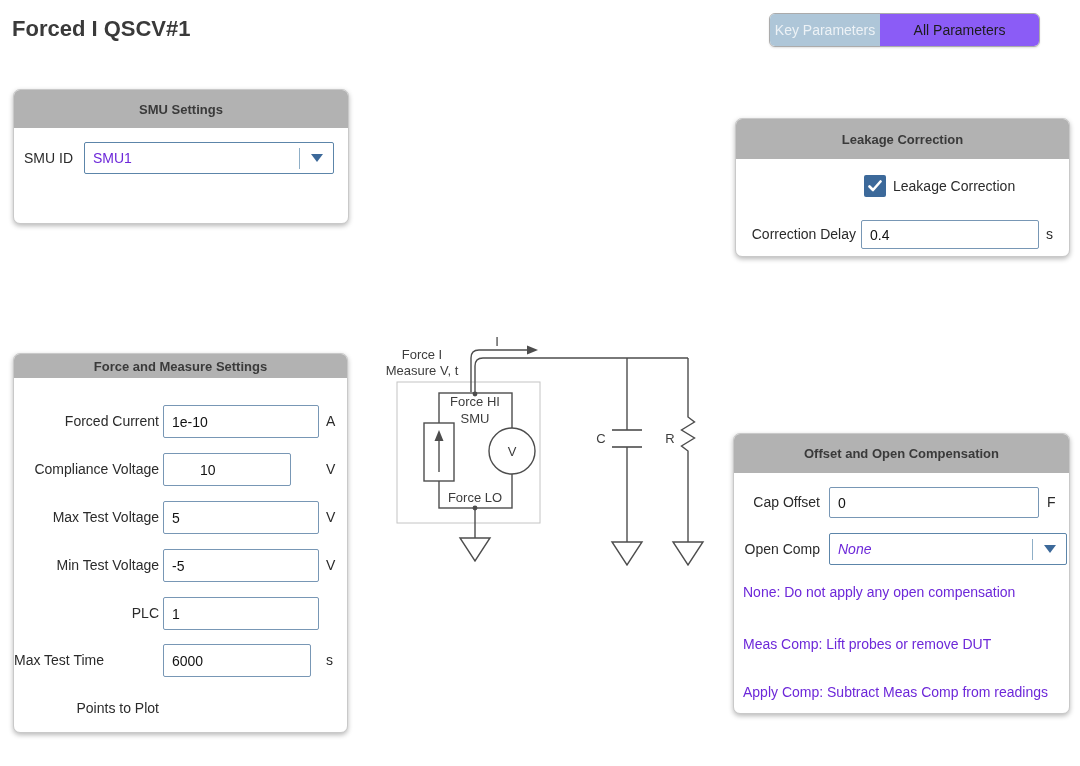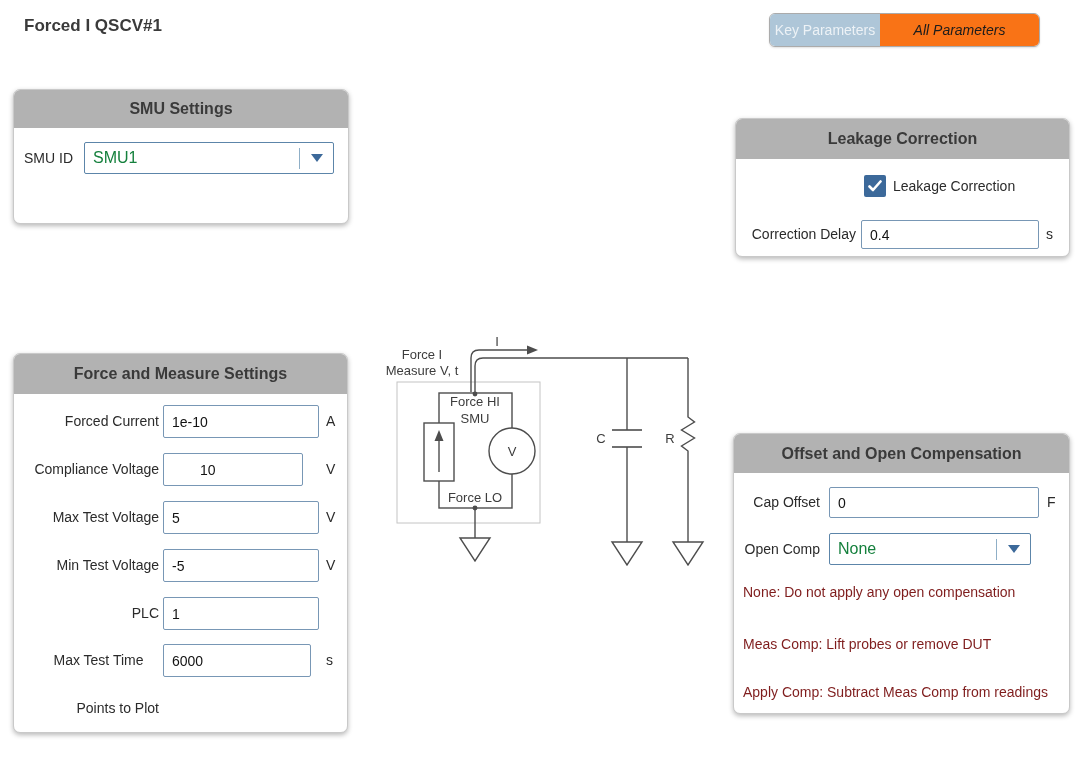--- a/index.html
+++ b/index.html
@@ -1,50 +1,50 @@
 <!DOCTYPE html>
 <html><head>
 <meta charset="utf-8">
 <style>
   html,body{margin:0;padding:0;background:#fff;}
   .stage{position:relative;width:1080px;height:766px;background:#ffffff;overflow:hidden;
          font-family:"Liberation Sans","DejaVu Sans",sans-serif;color:#2b2b2b;}
 
-  .page-title{position:absolute;left:24px;top:16px;font-size:17px;font-weight:bold;color:#3a3a3a;}
+  .page-title{position:absolute;left:12px;top:16px;font-size:22px;font-weight:bold;color:#3a3a3a;}
 
   
   .tabgroup{position:absolute;left:769px;top:13px;width:269px;height:32px;border:1px solid #ababab;
             border-radius:6px;display:flex;overflow:hidden;background:#fff;box-shadow:0 1px 2px rgba(0,0,0,.12);}
   .tab{display:flex;align-items:center;justify-content:center;font-size:14px;cursor:default;}
   .tab-key{width:110px;background:#aec6d8;color:#edf2f6;}
-  .tab-all{flex:1;background:#f97316;color:#1c1c1c;font-style:italic;}
+  .tab-all{flex:1;background:#8b5cf6;color:#1c1c1c;}
 
   
   .panel{position:absolute;background:#fff;border:1px solid #c9c9c9;border-radius:7px;
          box-shadow:0 2px 5px rgba(0,0,0,.28);}
   .panel-header{background:#b2b2b2;border-radius:6px 6px 0 0;display:flex;align-items:center;
-                justify-content:center;font-size:16px;font-weight:bold;color:#3a3a3a;}
+                justify-content:center;font-size:13px;font-weight:bold;color:#3a3a3a;}
 
   .lbl{font-size:14px;color:#2b2b2b;}
   .unit{font-size:14px;color:#2b2b2b;}
 
   input.fld{box-sizing:border-box;border:1px solid #7897b5;border-radius:2px;background:#fff;
             font-family:"Liberation Sans","DejaVu Sans",sans-serif;font-size:14px;color:#121212;
             padding:0 8px;outline:none;}
 
   .dropdown{box-sizing:border-box;border:1px solid #5c85a9;border-radius:2px;background:#fff;
             display:flex;align-items:center;}
-  .dropdown .val{flex:1;padding-left:8px;font-size:16px;color:#15803d;white-space:nowrap;overflow:hidden;}
+  .dropdown .val{flex:1;padding-left:8px;font-size:14px;color:#6d28d9;white-space:nowrap;overflow:hidden;}
   .dropdown .sep{width:1px;height:70%;background:#8fafc7;}
   .dropdown .arrow{width:33px;display:flex;align-items:center;justify-content:center;}
 
   .checkbox{width:22px;height:22px;background:#3c699a;border-radius:2px;display:flex;
             align-items:center;justify-content:center;}
 
-  .help{position:absolute;left:9px;font-size:14px;color:#7f1d1d;white-space:nowrap;}
+  .help{position:absolute;left:9px;font-size:14px;color:#6d28d9;white-space:nowrap;}
 
   svg text{font-family:"Liberation Sans","DejaVu Sans",sans-serif;font-size:13px;fill:#3d3d3d;}
 </style>
 </head>
 <body>
 
 <div class="stage">
 
   <div class="page-title">Forced I QSCV#1</div>
 
@@ -74,59 +74,59 @@
         <polyline points="1.5,6.5 5,10 12.5,1.5" fill="none" stroke="#ffffff" stroke-width="2.6" stroke-linecap="round" stroke-linejoin="round"></polyline>
       </svg>
     </div>
     <span class="lbl" style="position:absolute;left:157px;top:56px;line-height:22px;">Leakage Correction</span>
     <span class="lbl" style="position:absolute;left:0;top:101px;width:120px;text-align:right;line-height:29px;">Correction Delay</span>
     <input class="fld" type="text" style="position: absolute; left: 125px; top: 101px; width: 178px; height: 29px;" value="0.4">
     <span class="unit" style="position:absolute;left:310px;top:101px;line-height:29px;">s</span>
   </div>
 
   <div class="panel" style="left:13px;top:353px;width:333px;height:378px;">
-    <div class="panel-header" style="height:40px;">Force and Measure Settings</div>
+    <div class="panel-header" style="height:24px;">Force and Measure Settings</div>
 
     <span class="lbl" style="position:absolute;left:0;top:51px;width:145px;text-align:right;line-height:33px;">Forced Current</span>
     <input class="fld" type="text" style="position: absolute; left: 149px; top: 51px; width: 156px; height: 33px;" value="1e-10">
     <span class="unit" style="position:absolute;left:312px;top:51px;line-height:33px;">A</span>
 
     <span class="lbl" style="position:absolute;left:0;top:99px;width:145px;text-align:right;line-height:33px;">Compliance Voltage</span>
-    <input class="fld" type="text" style="position: absolute; left: 149px; top: 99px; width: 140px; height: 33px; padding-left: 36px;" value="10">
+    <input class="fld" type="text" style="position: absolute; left: 149px; top: 99px; width: 128px; height: 33px; padding-left: 36px;" value="10">
     <span class="unit" style="position:absolute;left:312px;top:99px;line-height:33px;">V</span>
 
     <span class="lbl" style="position:absolute;left:0;top:147px;width:145px;text-align:right;line-height:33px;">Max Test Voltage</span>
     <input class="fld" type="text" style="position: absolute; left: 149px; top: 147px; width: 156px; height: 33px;" value="5">
     <span class="unit" style="position:absolute;left:312px;top:147px;line-height:33px;">V</span>
 
     <span class="lbl" style="position:absolute;left:0;top:195px;width:145px;text-align:right;line-height:33px;">Min Test Voltage</span>
     <input class="fld" type="text" style="position: absolute; left: 149px; top: 195px; width: 156px; height: 33px;" value="-5">
     <span class="unit" style="position:absolute;left:312px;top:195px;line-height:33px;">V</span>
 
     <span class="lbl" style="position:absolute;left:0;top:243px;width:145px;text-align:right;line-height:33px;">PLC</span>
     <input class="fld" type="text" style="position: absolute; left: 149px; top: 243px; width: 156px; height: 33px;" value="1">
     <span class="unit" style="position:absolute;left:312px;top:243px;line-height:33px;"></span>
 
-    <span class="lbl" style="position:absolute;left:0;top:290px;width:145px;text-align:center;line-height:33px;margin-left:12px;">Max Test Time</span>
+    <span class="lbl" style="position:absolute;left:0;top:290px;width:145px;text-align:left;line-height:33px;">Max Test Time</span>
     <input class="fld" type="text" style="position: absolute; left: 149px; top: 290px; width: 148px; height: 33px;" value="6000">
     <span class="unit" style="position:absolute;left:312px;top:290px;line-height:33px;">s</span>
 
     <span class="lbl" style="position:absolute;left:0;top:338px;width:145px;text-align:right;line-height:33px;">Points to Plot</span>
     <span class="unit" style="position:absolute;left:312px;top:338px;line-height:33px;"></span>
   </div>
 
   <div class="panel" style="left:733px;top:433px;width:335px;height:279px;">
     <div class="panel-header" style="height:39px;">Offset and Open Compensation</div>
 
     <span class="lbl" style="position:absolute;left:0;top:53px;width:86px;text-align:right;line-height:31px;">Cap Offset</span>
     <input class="fld" type="text" style="position: absolute; left: 95px; top: 53px; width: 210px; height: 31px;" value="0">
     <span class="unit" style="position:absolute;left:313px;top:53px;line-height:31px;">F</span>
 
     <span class="lbl" style="position:absolute;left:0;top:99px;width:86px;text-align:right;line-height:32px;">Open Comp</span>
-    <div class="dropdown" style="position:absolute;left:95px;top:99px;width:202px;height:32px;">
+    <div class="dropdown" style="position:absolute;left:95px;top:99px;width:238px;height:32px;font-style:italic;">
       <span class="val">None</span>
       <span class="sep"></span>
       <span class="arrow">
         <svg width="12" height="8" viewBox="0 0 12 8">
             <polygon points="0,0 12,0 6,8" fill="#3c699a"></polygon>
           </svg>
       </span>
     </div>
 
     <span class="help" style="top:150px;">None: Do not apply any open compensation</span>

